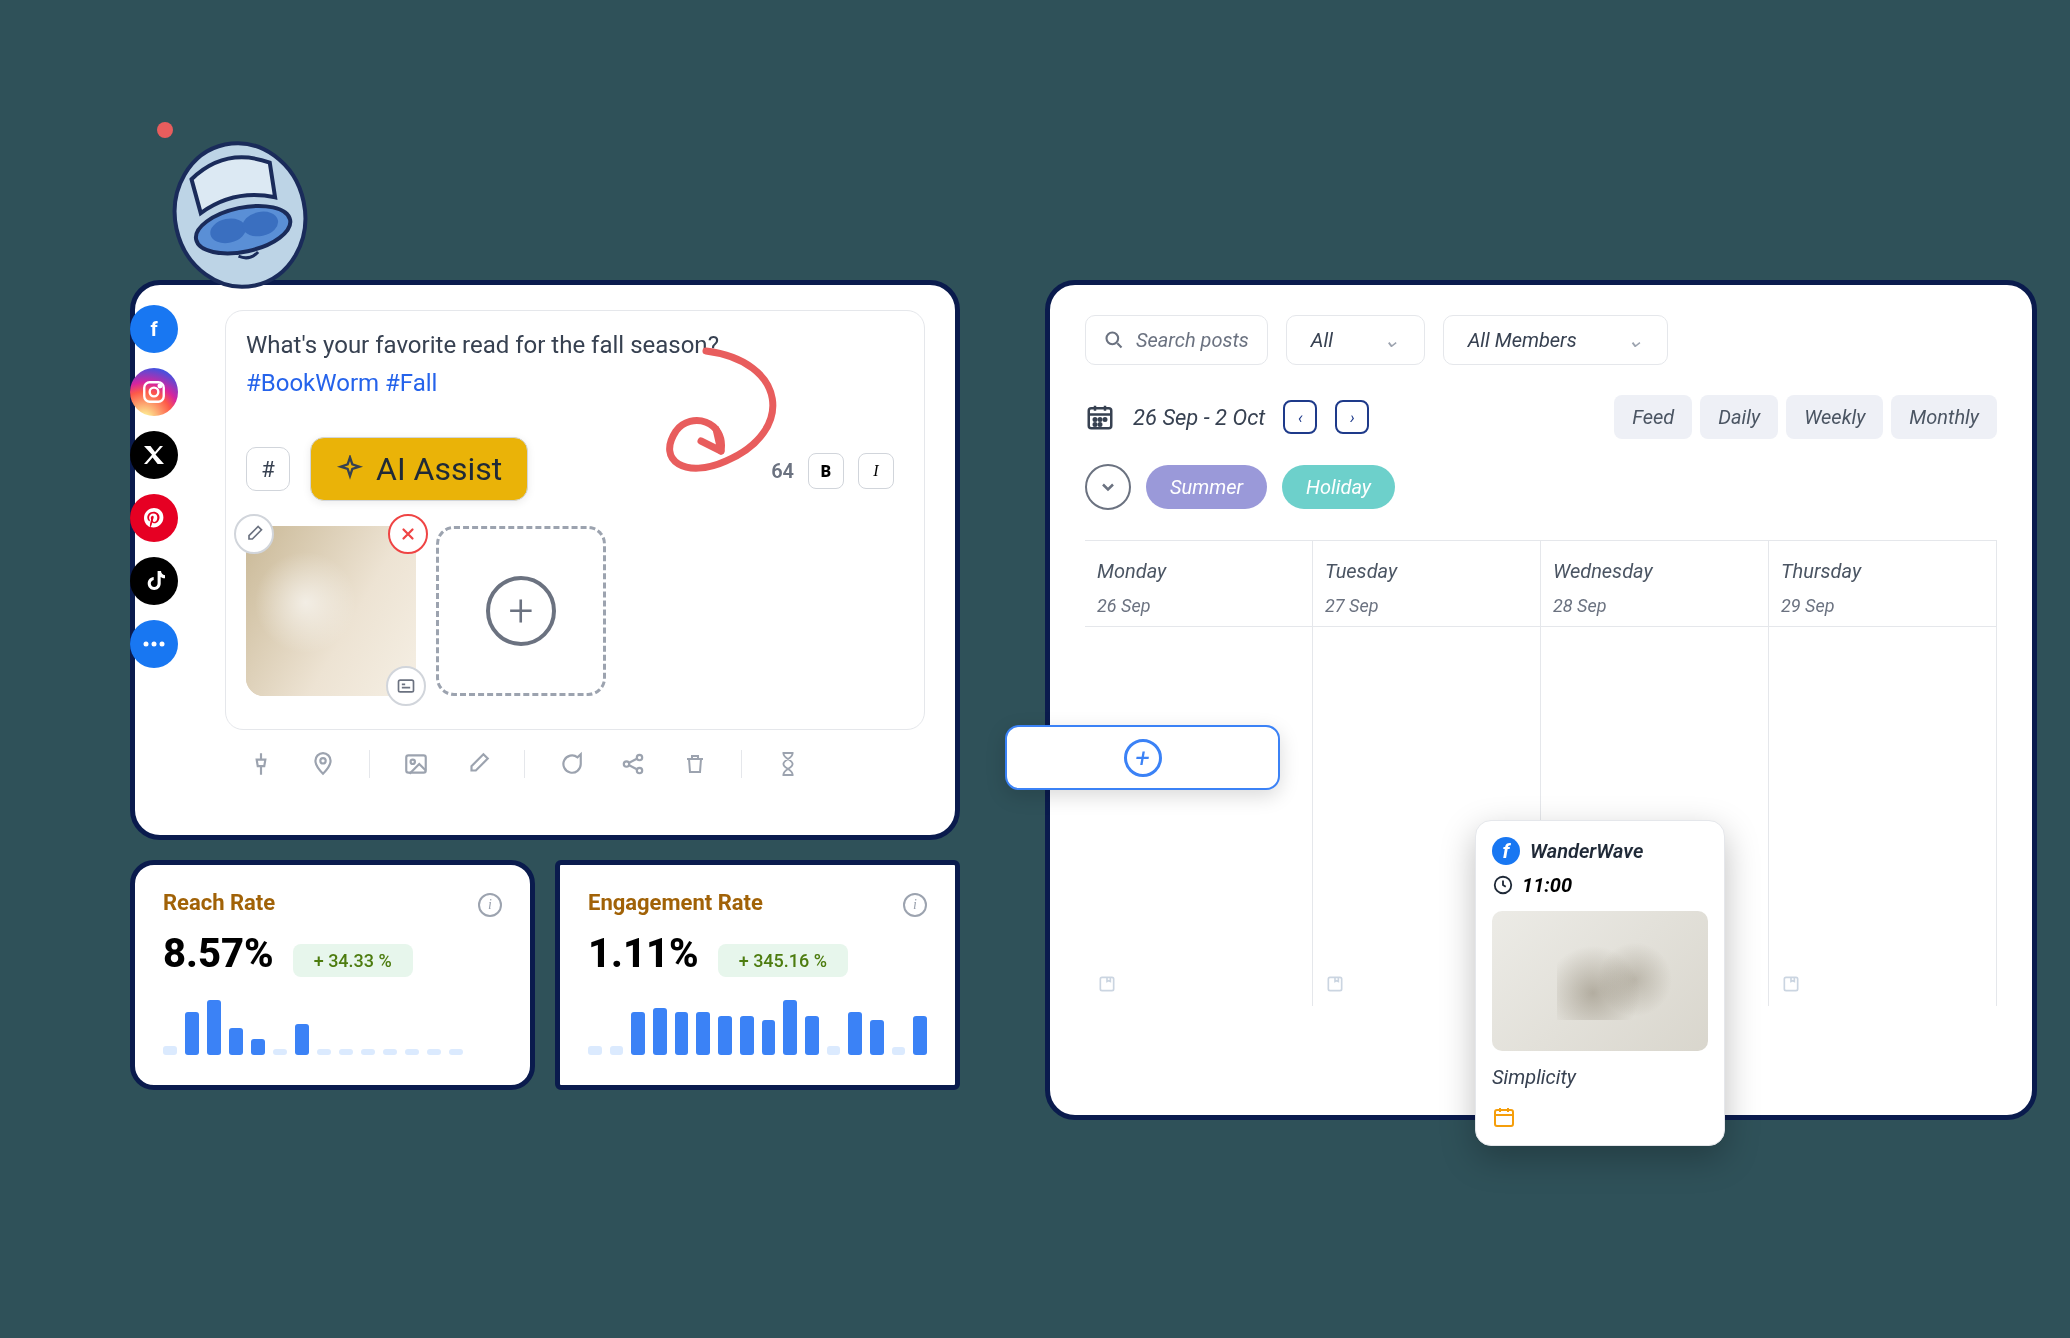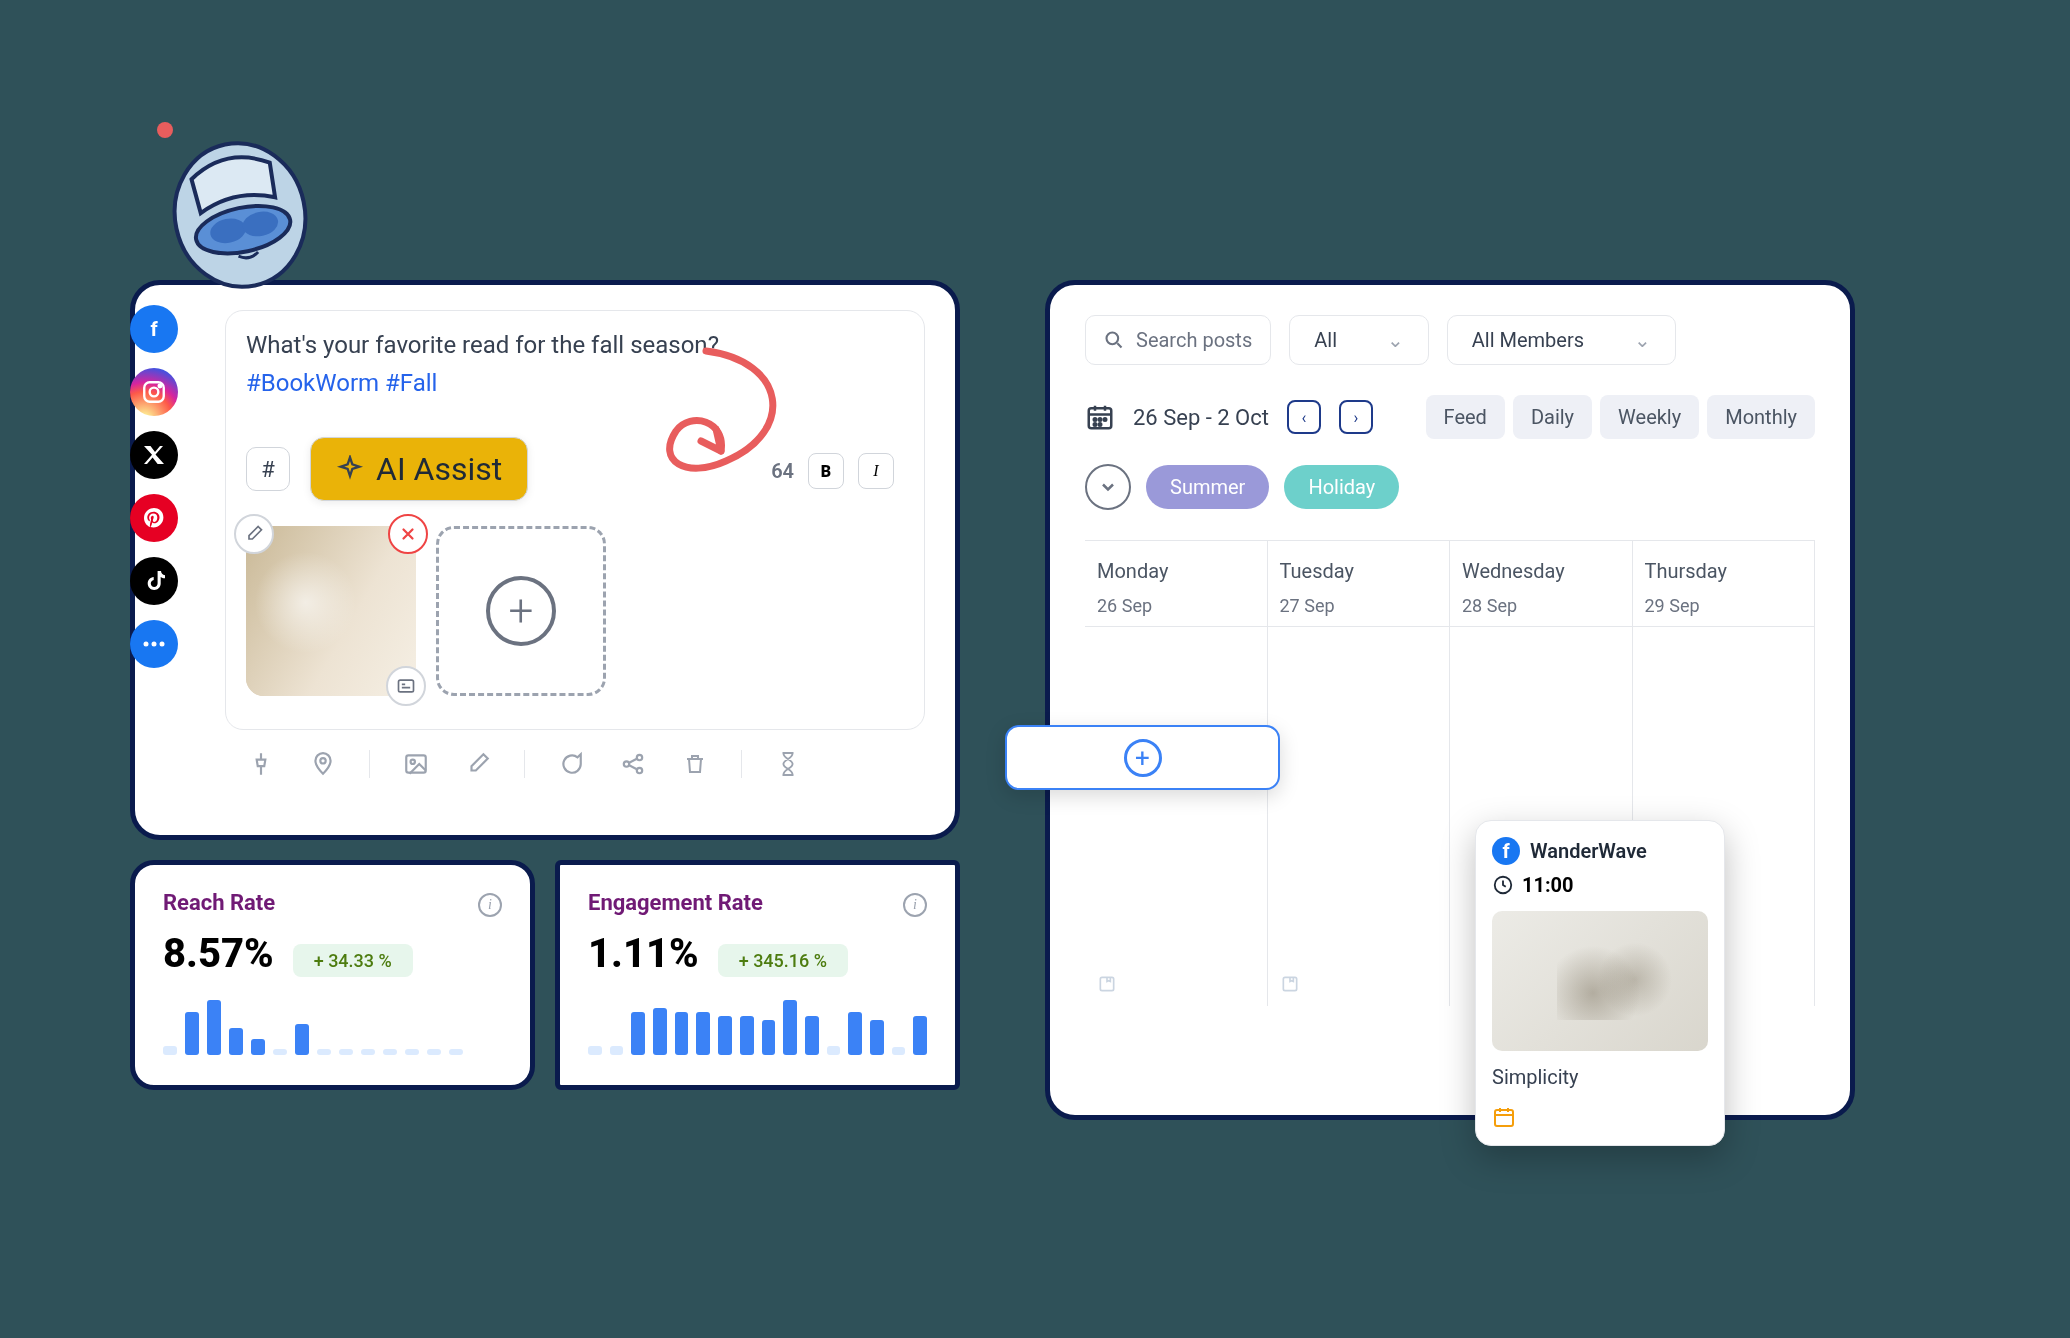--- a/index.html
+++ b/index.html
@@ -42,30 +42,30 @@
 .plus-circle { width: 70px; height: 70px; border: 4px solid #6b7280; border-radius: 50%; display: flex; align-items: center; justify-content: center; font-size: 44px; color: #6b7280; font-weight: 300; }
 
 .toolbar { margin-left: 60px; display: flex; align-items: center; gap: 30px; padding: 18px 20px 0; color: #9ca3af; }
 .tb-ic { width: 32px; height: 32px; display: flex; align-items: center; justify-content: center; cursor: pointer; }
 .tb-sep { width: 1px; height: 28px; background: #e5e7eb; }
 
 
 .metric-card { position: absolute; width: 405px; height: 230px; background: #fff; border: 5px solid #0a1b4d; border-radius: 24px; padding: 25px 28px; }
 .mc1 { left: 130px; top: 860px; }
 .mc2 { left: 555px; top: 860px; border-radius: 6px; }
-.metric-title { font-size: 22px; font-weight: 700; color: #701a75; }
+.metric-title { font-size: 22px; font-weight: 700; color: #a16207; }
 .info-ic { position: absolute; right: 28px; top: 28px; width: 24px; height: 24px; border: 2px solid #9ca3af; border-radius: 50%; display: flex; align-items: center; justify-content: center; color: #9ca3af; font-style: italic; font-size: 14px; font-family: serif; }
 .metric-val { font-size: 40px; font-weight: 800; margin-top: 15px; display: inline-block; }
 .metric-delta { display: inline-block; margin-left: 15px; padding: 6px 21px; background: #e7f6ec; color: #4d7c0f; border-radius: 8px; font-size: 18px; font-weight: 500; }
 .bars { display: flex; align-items: flex-end; gap: 8px; margin-top: 18px; height: 60px; }
 .bar { width: 14px; background: #3b82f6; border-radius: 3px; }
 .bar.lo { background: #dbeafe; }
 
 
-.calendar { position: absolute; left: 1045px; top: 280px; width: 810px; height: 840px; background: #fff; border: 5px solid #0a1b4d; border-radius: 30px; padding: 30px 35px; }
+.calendar { position: absolute; left: 1045px; top: 280px; width: 992px; height: 840px; background: #fff; border: 5px solid #0a1b4d; border-radius: 30px; padding: 30px 35px; font-style: italic; }
 .cal-top { display: flex; gap: 18px; align-items: center; }
 .search-posts { display: flex; align-items: center; gap: 12px; border: 1px solid #e5e7eb; border-radius: 10px; padding: 12px 18px; color: #6b7280; font-size: 20px; cursor: pointer; }
 .dropdown { border: 1px solid #e5e7eb; border-radius: 10px; padding: 12px 24px; display: flex; align-items: center; gap: 50px; color: #374151; font-size: 20px; cursor: pointer; }
 .chev { color: #9ca3af; }
 
 .cal-row2 { display: flex; align-items: center; justify-content: space-between; margin-top: 30px; }
 .date-nav { display: flex; align-items: center; gap: 18px; }
 .date-range { font-size: 22px; color: #374151; }
 .nav-btn { width: 34px; height: 34px; border: 2px solid #1e3a8a; border-radius: 8px; display: flex; align-items: center; justify-content: center; color: #1e3a8a; cursor: pointer; }
 .view-tabs { display: flex; gap: 8px; }

